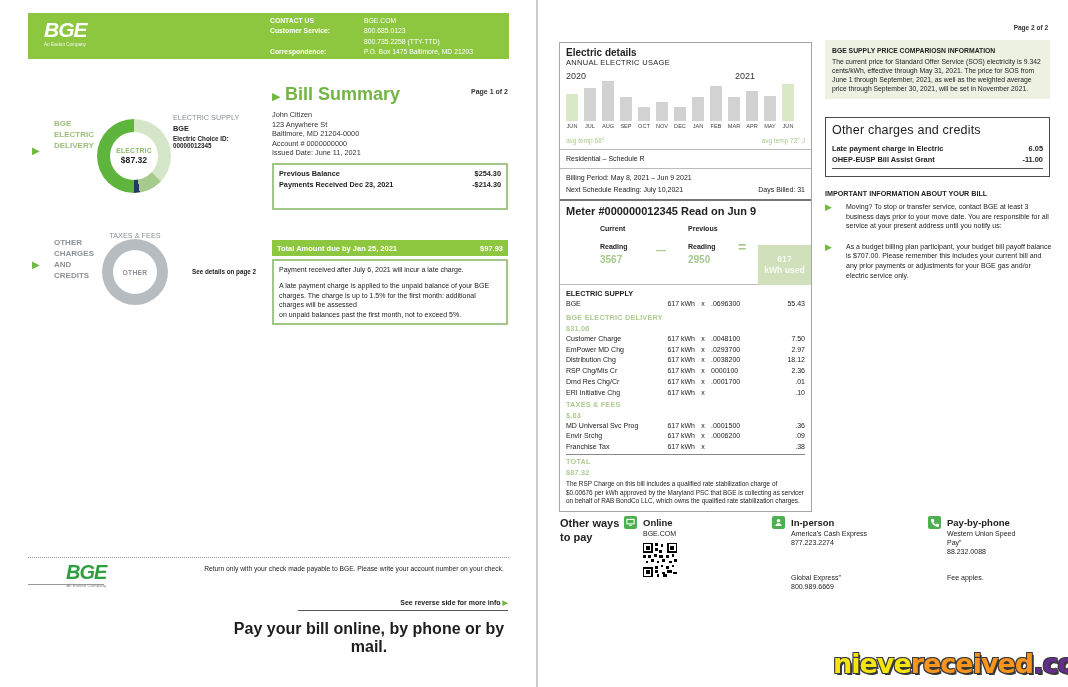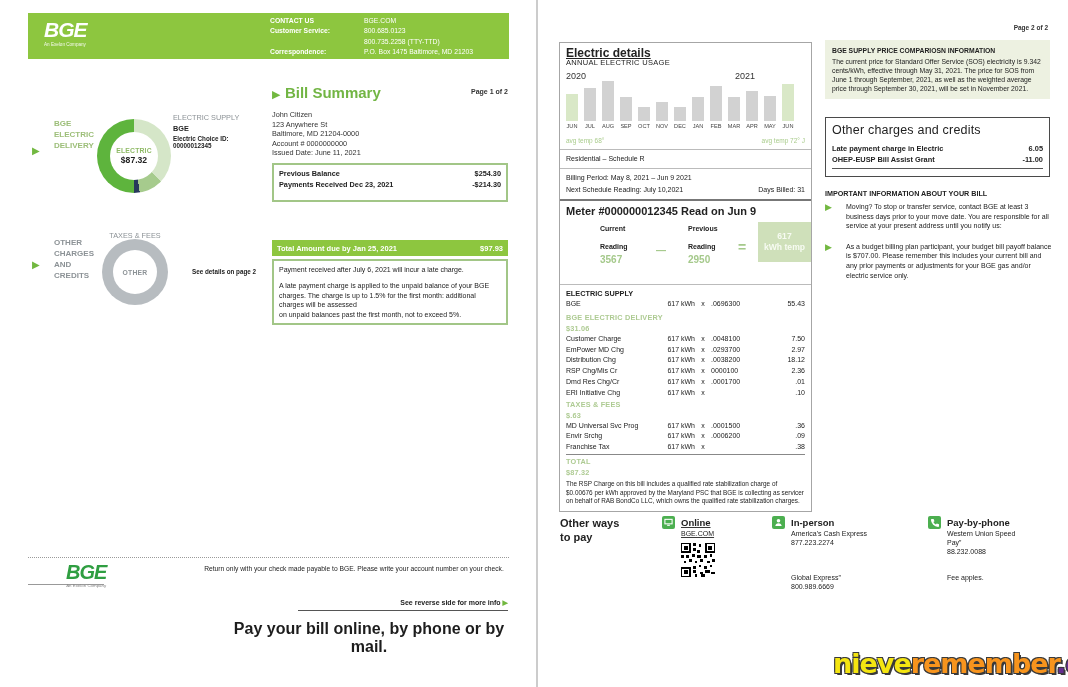--- a/index.html
+++ b/index.html
@@ -25,48 +25,48 @@
   .donut1 .donut-hole{inset:13px;}
   .donut2 .donut-hole{inset:11px;}
   .donut-lab{font-size:6.8px;color:#8fba66;font-weight:700;letter-spacing:.2px;}
   .donut-lab2{font-size:6.8px;color:#8c9296;font-weight:600;letter-spacing:.2px;}
   .donut-val{font-size:8.6px;color:#222;font-weight:700;margin-top:1px;}
   .gray-small{color:#8c9296;font-size:7.3px;}
   .bold-small{color:#222;font-weight:700;font-size:7.3px;}
   .tiny-bold{color:#222;font-weight:700;font-size:6.3px;}
 
   
-  .bs-title{color:#72b544;font-weight:700;font-size:15px;}
+  .bs-title{color:#72b544;font-weight:700;font-size:18px;}
   .page-label{font-size:7px;font-weight:700;color:#333;}
   .addr{font-size:7.3px;line-height:9.6px;color:#333;}
   .gbox{border:2px solid #a2c687;background:#fff;}
   .lvrow{display:flex;justify-content:space-between;font-size:7.3px;line-height:11px;color:#222;}
   .lvrow .lvl{font-weight:700;}
   .lvrow .lvv{font-weight:700;}
-  .sumA{padding:3px 5px 10px 5px;}
+  .sumA{padding:3px 5px 18px 5px;}
   .sumB{padding:3px 5px 3px 5px;border-top:2px solid #a2c687;}
   .banner{background:#8dc63f;color:#fff;display:flex;justify-content:space-between;align-items:center;font-size:7.5px;font-weight:700;padding:0 5px;}
   .notes{font-size:7px;line-height:9.4px;color:#222;padding:4px 5px;}
   .notes .sp{height:7px;}
 
   
   .perf{border-top:1.5px dotted #9a9a9a;}
   .remit-logo{font-size:20px;font-weight:900;font-style:italic;letter-spacing:-1px;color:#2f9e41;line-height:20px;}
   .remit-tag{font-size:4.4px;color:#888;margin-top:1px;}
   .remit-instr{font-size:6.7px;color:#222;text-align:center;}
   .remit-head{font-size:16px;font-weight:700;color:#1d1d1d;text-align:center;margin-top:44px;}
   .remit-more{font-size:7px;font-weight:700;color:#222;text-align:right;}
   .rule-dark{border-top:1.5px solid #555;}
   .rule-lite{border-top:1px solid #999;}
 
   .page-divider{position:absolute;left:536px;top:0;width:2px;height:687px;background:#cccccc;}
 
   
   .p2box{border:1px solid #a6a6a6;background:#fff;padding:5px 6px;box-sizing:border-box;}
-  .ed-title{font-size:12px;font-weight:700;color:#222;line-height:10px;text-decoration:underline;}
+  .ed-title{font-size:10px;font-weight:700;color:#222;line-height:10px;}
   .ed-sub{font-size:7.5px;color:#222;line-height:10px;letter-spacing:.3px;}
   .years{display:flex;font-size:9px;color:#333;margin-top:3px;}
   .years .y2{margin-left:149px;}
   .chart{display:flex;align-items:flex-end;gap:6px;height:44px;margin-top:4px;}
   .bar-col{display:flex;flex-direction:column;align-items:center;width:12px;}
   .bar{width:12px;}
   .bar-label{font-size:5.6px;color:#444;margin-top:2px;}
   .avg-row{display:flex;justify-content:space-between;font-size:6.5px;color:#a9cc8c;margin-top:8px;}
   .hr1{border-top:1px solid #bbb;margin:5px -6px 0 -6px;}
   .hr2{border-top:2px solid #777;margin:5px -6px 0 -6px;}
@@ -310,23 +310,23 @@
     <div class="meter-title">Meter #000000012345 Read on Jun 9</div>
     <div class="readings">
       <span class="rd-lab" style="left:34px;top:8px;">Current</span>
       <span class="rd-lab" style="left:34px;top:26px;">Reading</span>
       <span class="rd-val" style="left:34px;top:37px;">3567</span>
       <span class="rd-op" style="left:90px;top:28px;font-size:10px;">—</span>
       <span class="rd-lab" style="left:122px;top:8px;">Previous</span>
       <span class="rd-lab" style="left:122px;top:26px;">Reading</span>
       <span class="rd-val" style="left:122px;top:37px;">2950</span>
       <span class="rd-op" style="left:172px;top:22px;font-size:14px;">=</span>
-      <div class="kwh-box" style="left:192px;top:5px;width:53px;height:40px;">
+      <div class="kwh-box" style="left:192px;top:28px;width:53px;height:40px;">
         <span>617</span>
-        <span>kWh temp</span>
+        <span>kWh used</span>
       </div>
     </div>
     <div class="hr1"></div>
 
     <div class="sec-head sec-dark" style="margin-top:3px;">
       <span>ELECTRIC SUPPLY</span>
     </div>
     <div>
         <div class="crow">
           <span class="c0">BGE</span>
@@ -447,21 +447,21 @@
         <span class="barrow">▶</span>
         <span class="btext">As a budget billing plan participant, your budget bill payoff balance is $707.00. Please remember this includes your current bill and any prior payments or adjustments for your BGE gas and/or electric service only.</span>
       </div>
     </div>
 
   <div class="abs owtp" style="left:560px;top:517px;">
     <div>Other ways</div>
     <div>to pay</div>
   </div>
 
-  <div class="abs" style="left:662px;top:516px;width:95px;text-decoration:underline;">
+  <div class="abs" style="left:624px;top:516px;width:95px;">
     <div class="pm-head">
       <span class="pm-icon">
         <svg width="9" height="9" viewBox="0 0 10 10">
             <rect x="1" y="1.5" width="8" height="5" fill="none" stroke="#fff" stroke-width="1.2"></rect>
             <rect x="3.5" y="7.5" width="3" height="1.2" fill="#fff"></rect>
           </svg>
       </span>
       <span class="pm-title">Online</span>
     </div>
     <div class="pm-line">BGE.COM</div>
@@ -500,16 +500,16 @@
       </span>
       <span class="pm-title">Pay-by-phone</span>
     </div>
     <div class="pm-line" style="width:80px;">Western Union Speed Pay”</div>
     <div class="pm-line">88.232.0088</div>
     <div class="pm-gap" style="height:17px;"></div>
     <div class="pm-line">Fee apples.</div>
   </div>
 
   <div class="abs watermark" style="left:833px;top:648px;">
-    <span class="wm1">nieve</span><span class="wm2">remember</span><span class="wm3">.com</span>
+    <span class="wm1">nieve</span><span class="wm2">received</span><span class="wm3">.com</span>
   </div>
 
 </div>
 
 </body></html>

